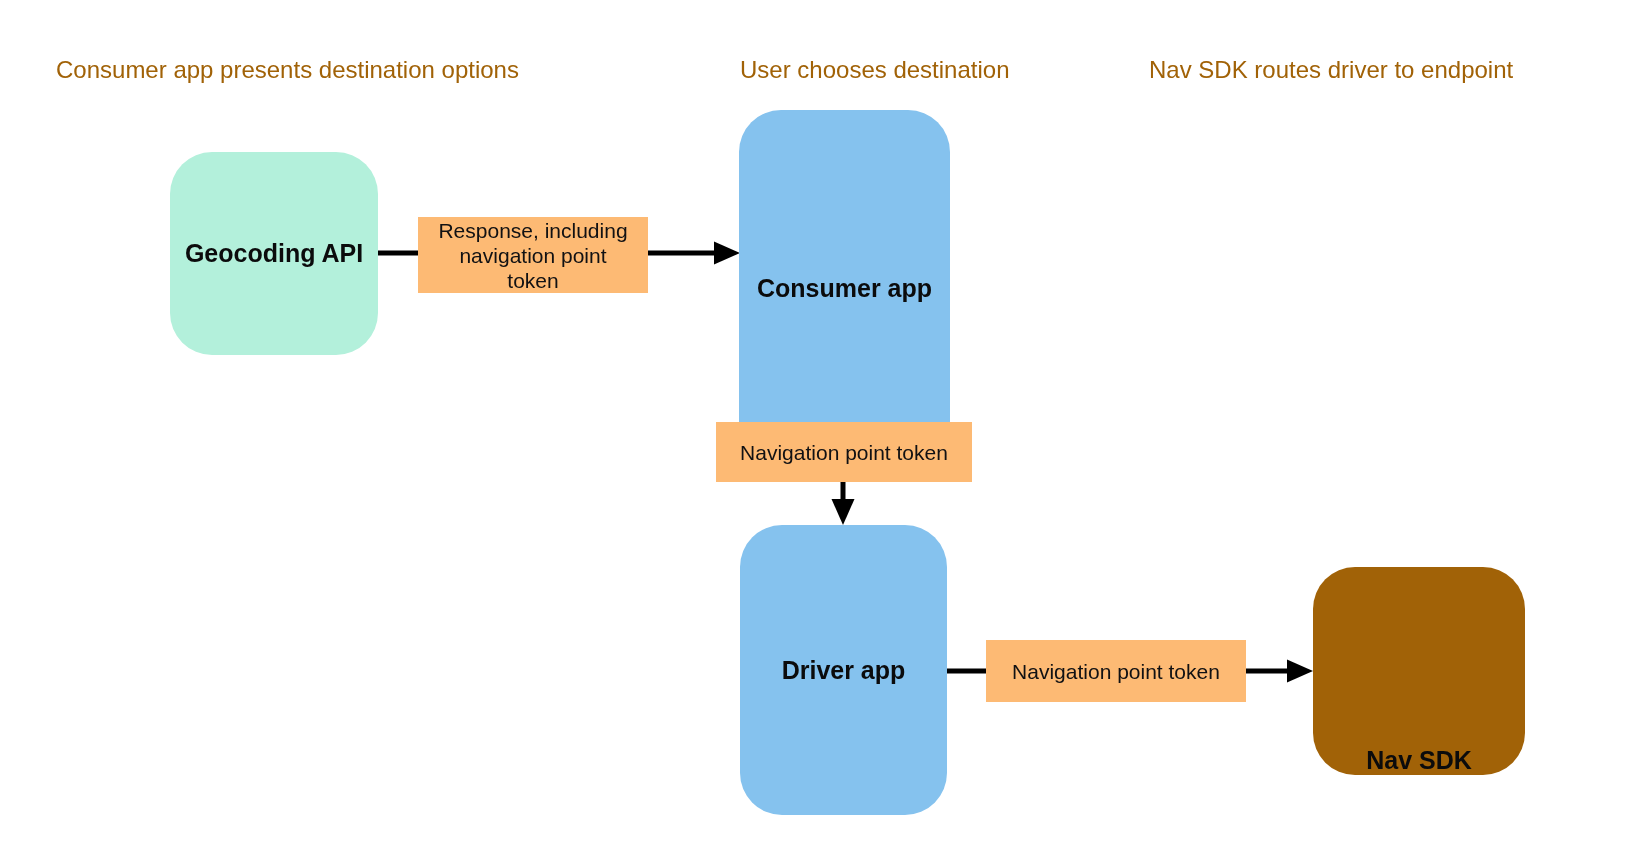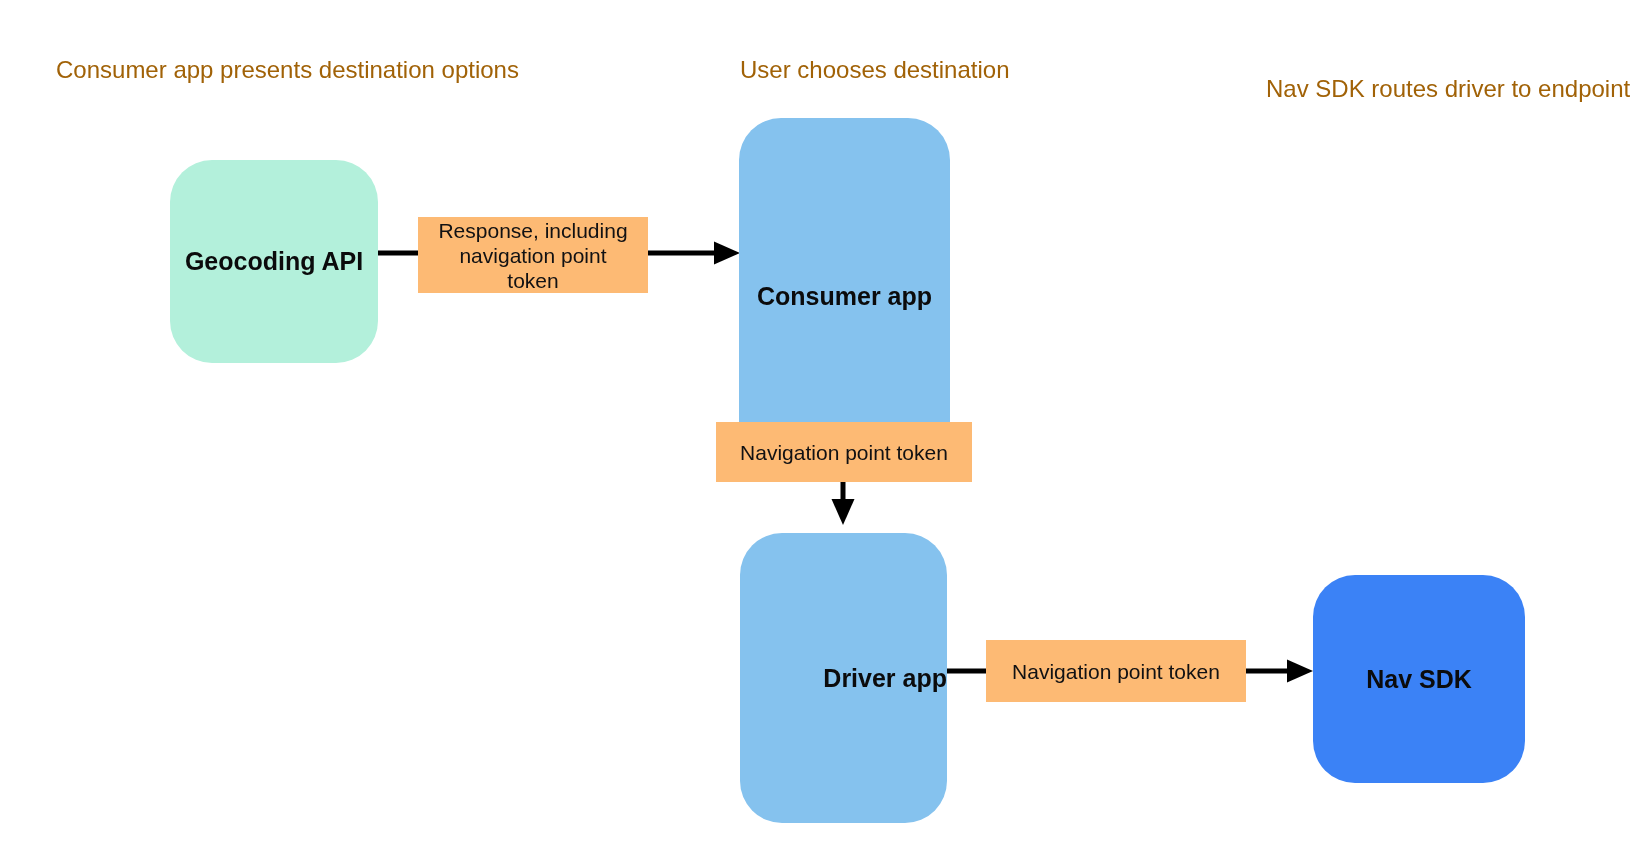--- a/index.html
+++ b/index.html
@@ -18,39 +18,38 @@
   .col-header {
     position: absolute;
     top: 54px;
     font-size: 24px;
     line-height: 32px;
     color: #a16207;
     white-space: nowrap;
   }
   .col-header.h1 { left: 56px; }
   .col-header.h2 { left: 740px; }
-  .col-header.h3 { left: 1266px; margin-top: 19px; }
+  .col-header.h3 { left: 1149px; }
 
   .node {
     position: absolute;
     z-index: 2;
     border-radius: 42px;
     display: flex;
     align-items: center;
     justify-content: center;
     font-size: 25px;
     font-weight: bold;
     color: #0b0b0c;
     text-align: center;
-    margin-top: 8px;
   }
   .node.geocoding { left: 170px; top: 152px; width: 208px; height: 203px; background: #b3f0db; }
   .node.consumer  { left: 739px; top: 110px; width: 211px; height: 356px; background: #85c2ee; }
-  .node.driver    { left: 740px; top: 525px; width: 207px; height: 290px; background: #85c2ee; justify-content: flex-end; }
-  .node.navsdk    { left: 1313px; top: 567px; width: 212px; height: 208px; background: #3b82f6; }
+  .node.driver    { left: 740px; top: 525px; width: 207px; height: 290px; background: #85c2ee; }
+  .node.navsdk    { left: 1313px; top: 567px; width: 212px; height: 208px; background: #a16207; align-items: flex-end; }
 
   .edge-label {
     position: absolute;
     z-index: 3;
     background: #fdba74;
     display: flex;
     align-items: center;
     justify-content: center;
     font-size: 21px;
     line-height: 25px;

